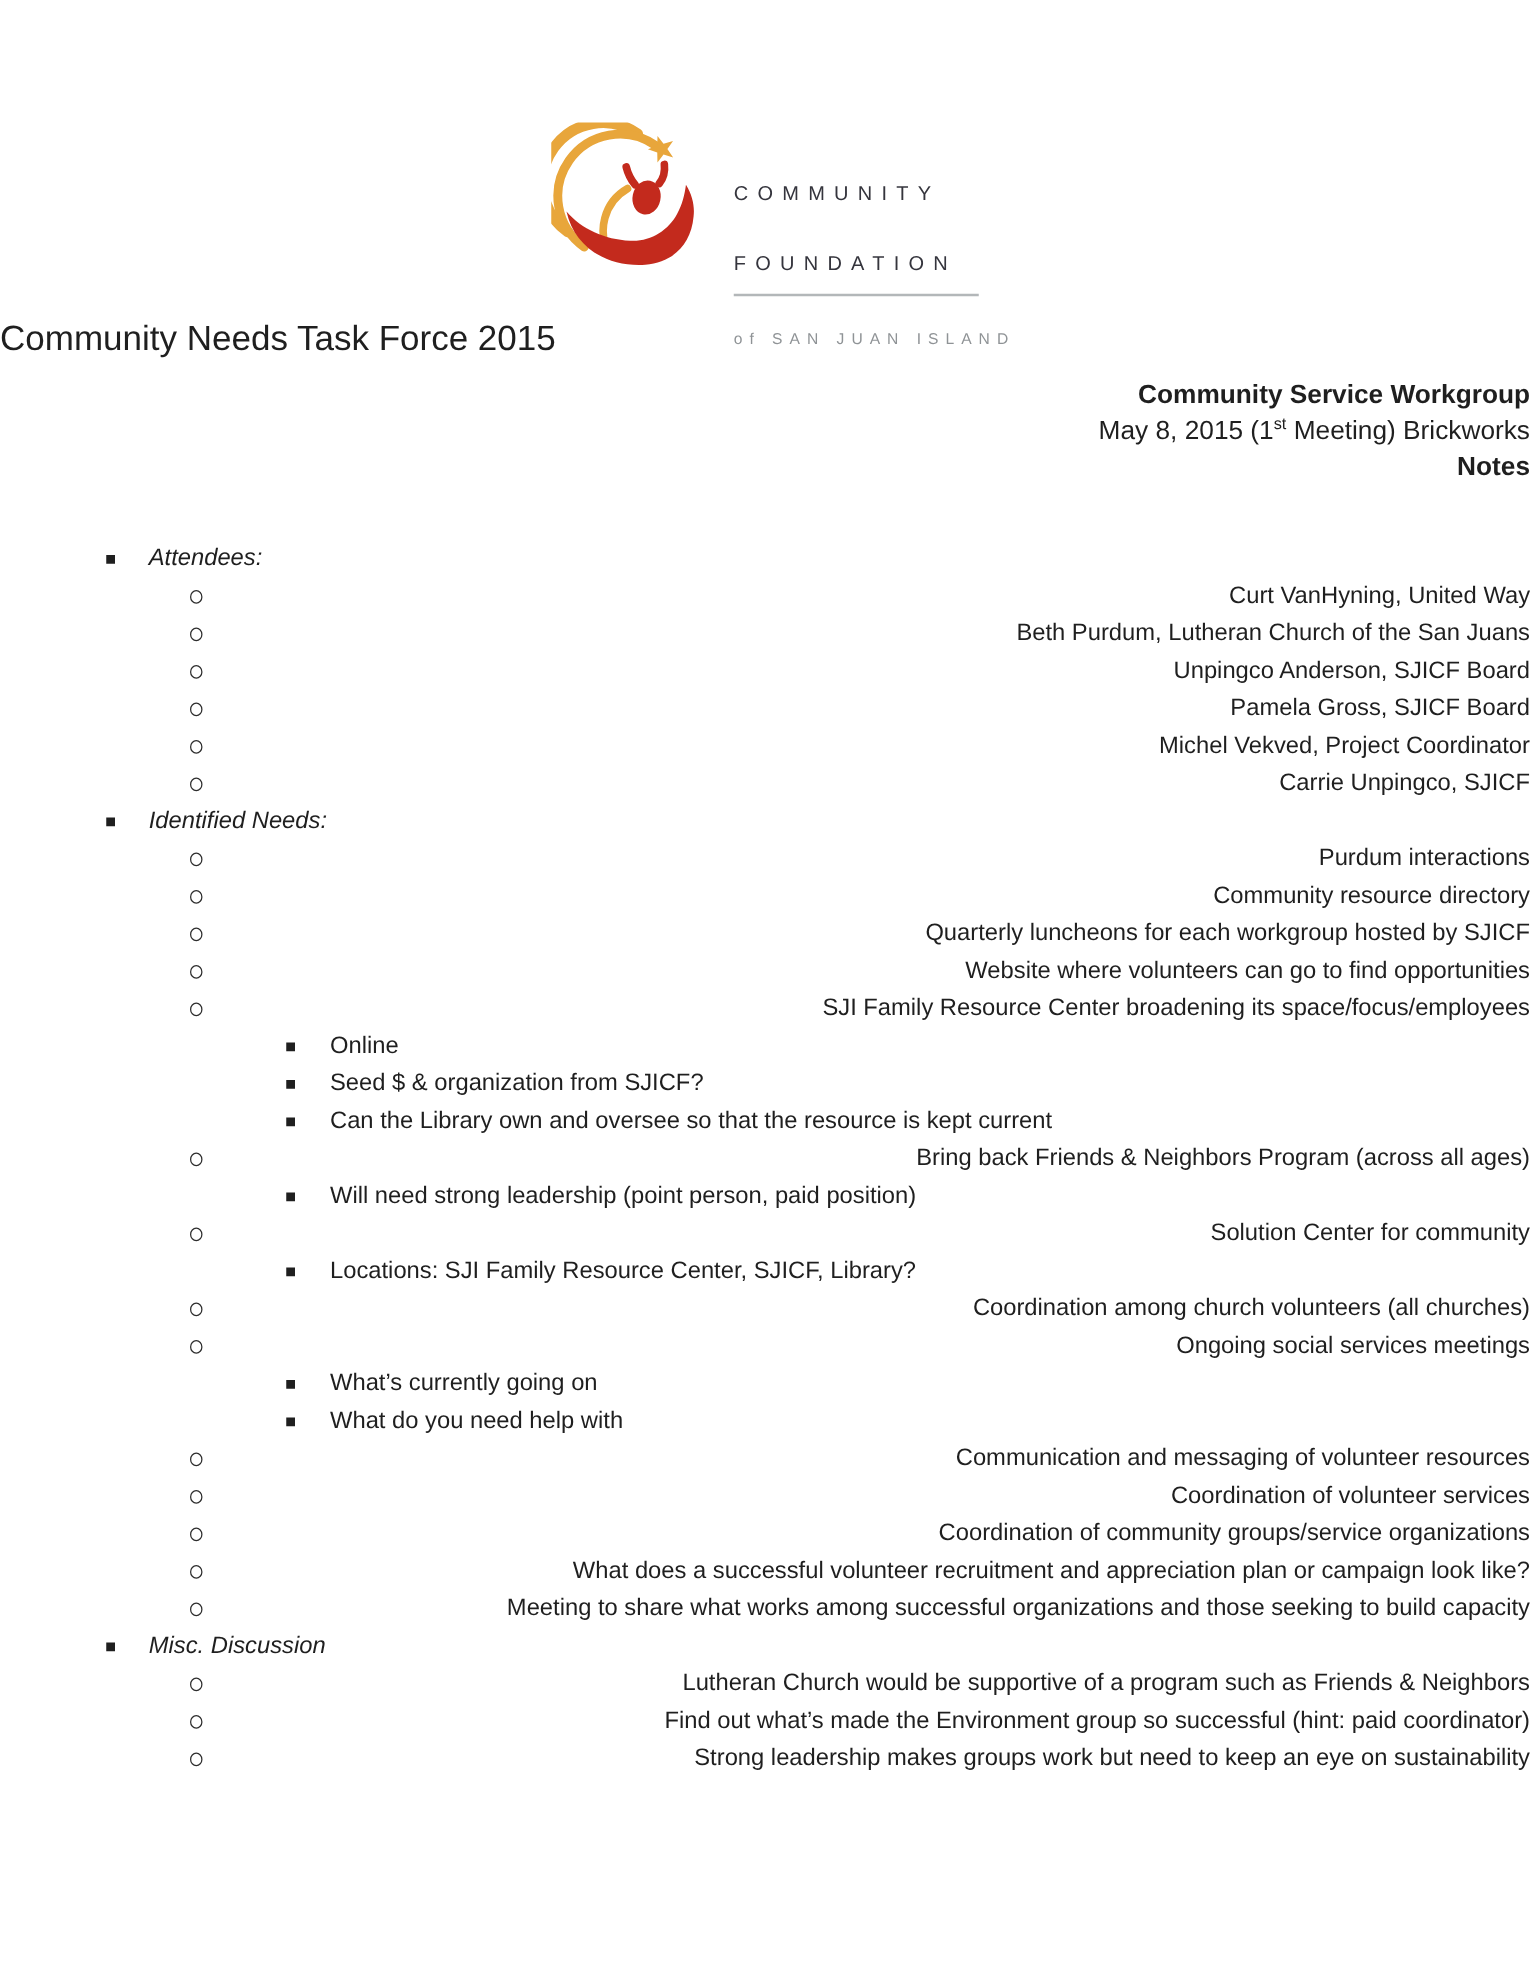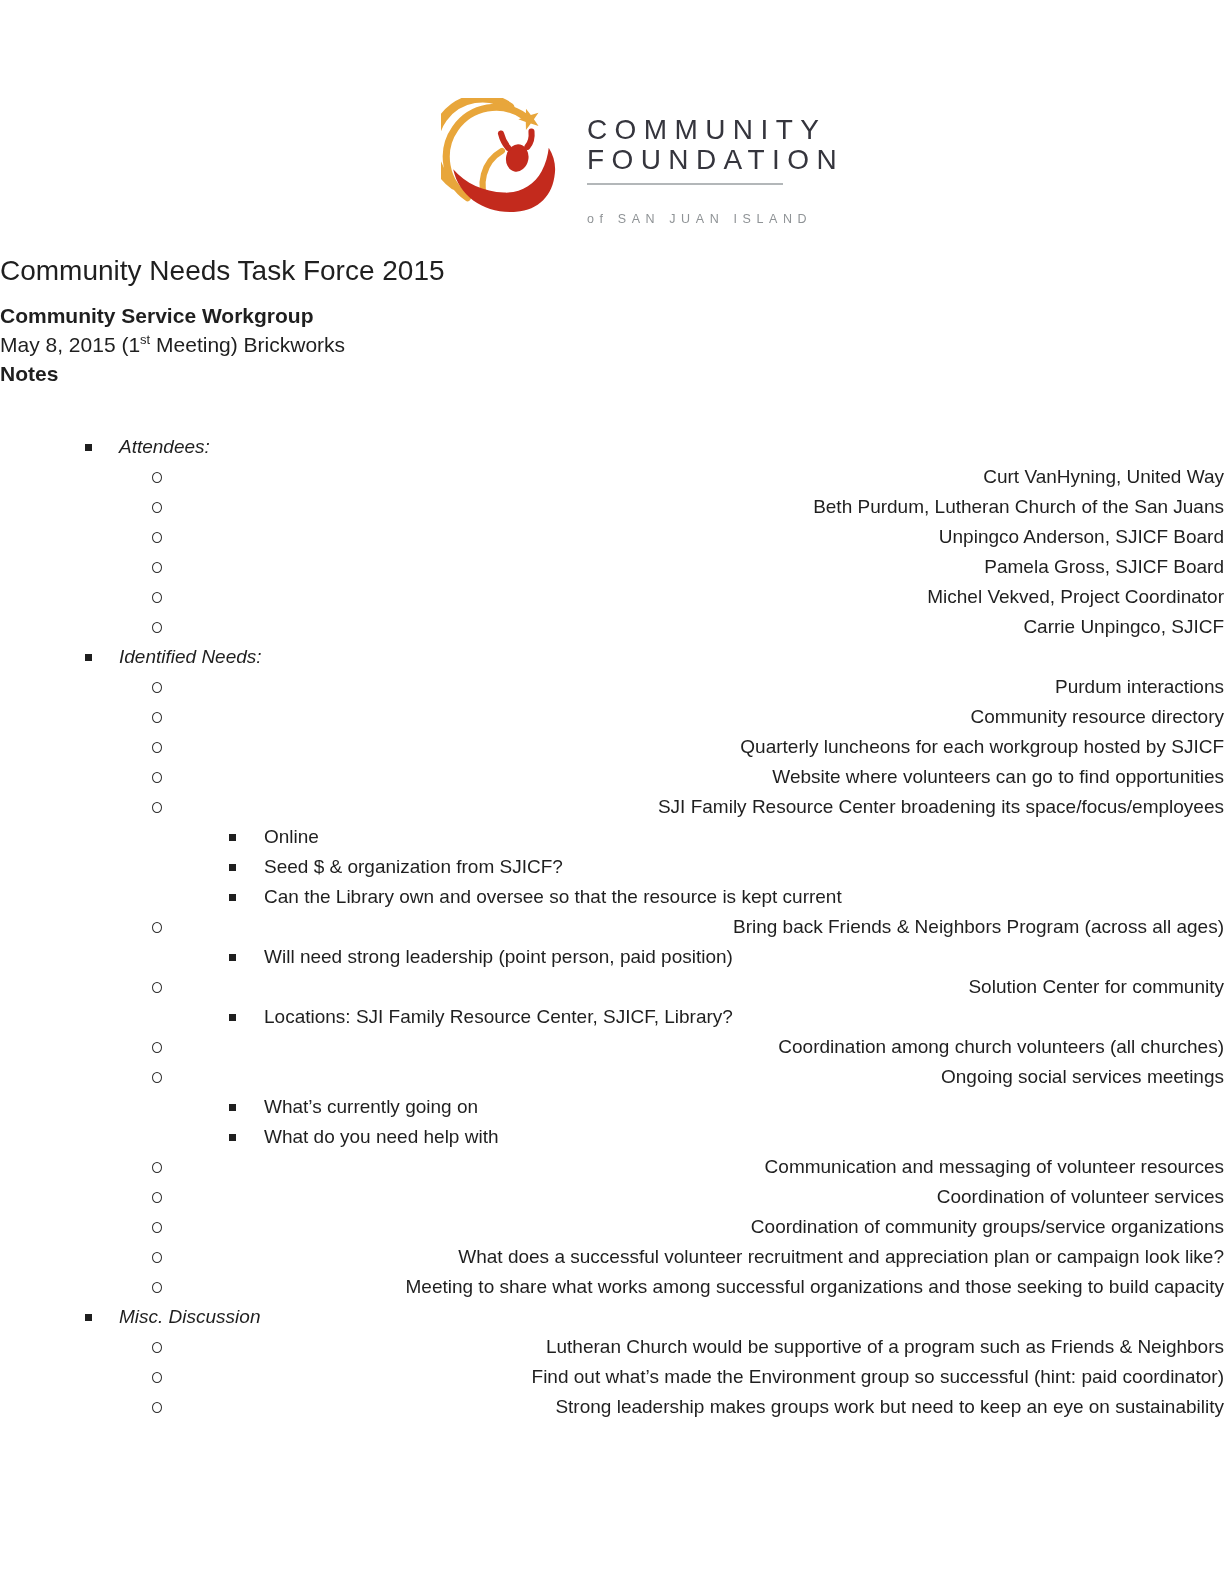--- a/index.html
+++ b/index.html
@@ -19,45 +19,46 @@
     display: flex;
     justify-content: center;
     align-items: flex-start;
     gap: 24px;
     padding-top: 98px;
     height: 132px;
   }
   .logo-icon { width: 122px; height: 122px; flex: 0 0 auto; }
   .wordmark { padding-top: 17px; width: 196px; }
   .wm-line {
-    font-size: 28px;
+    font-size: 16px;
     letter-spacing: 7.4px;
     line-height: 30px;
     font-weight: 500;
     white-space: nowrap;
+    margin-top: 26px;
   }
   .wm-divider { height: 2px; margin: 8px 0 10px; }
   .wm-tagline {
     font-size: 12.5px;
     letter-spacing: 5.6px;
     white-space: nowrap;
     margin-top: 27px;
   }
 
   
   .doc-title {
     margin-top: 24px;
     text-align: left;
     font-size: 28px;
     line-height: 33px;
     font-weight: 400;
   }
   .subheader {
     margin-top: 14px;
-    text-align: left;
+    text-align: right;
     font-size: 21px;
     line-height: 29px;
   }
   .subheader .bold { font-weight: bold; }
   .subheader sup { font-size: 13px; line-height: 0; vertical-align: super; }
 
   
   .outline { margin-top: 44px; }
   .row {
     position: relative;

